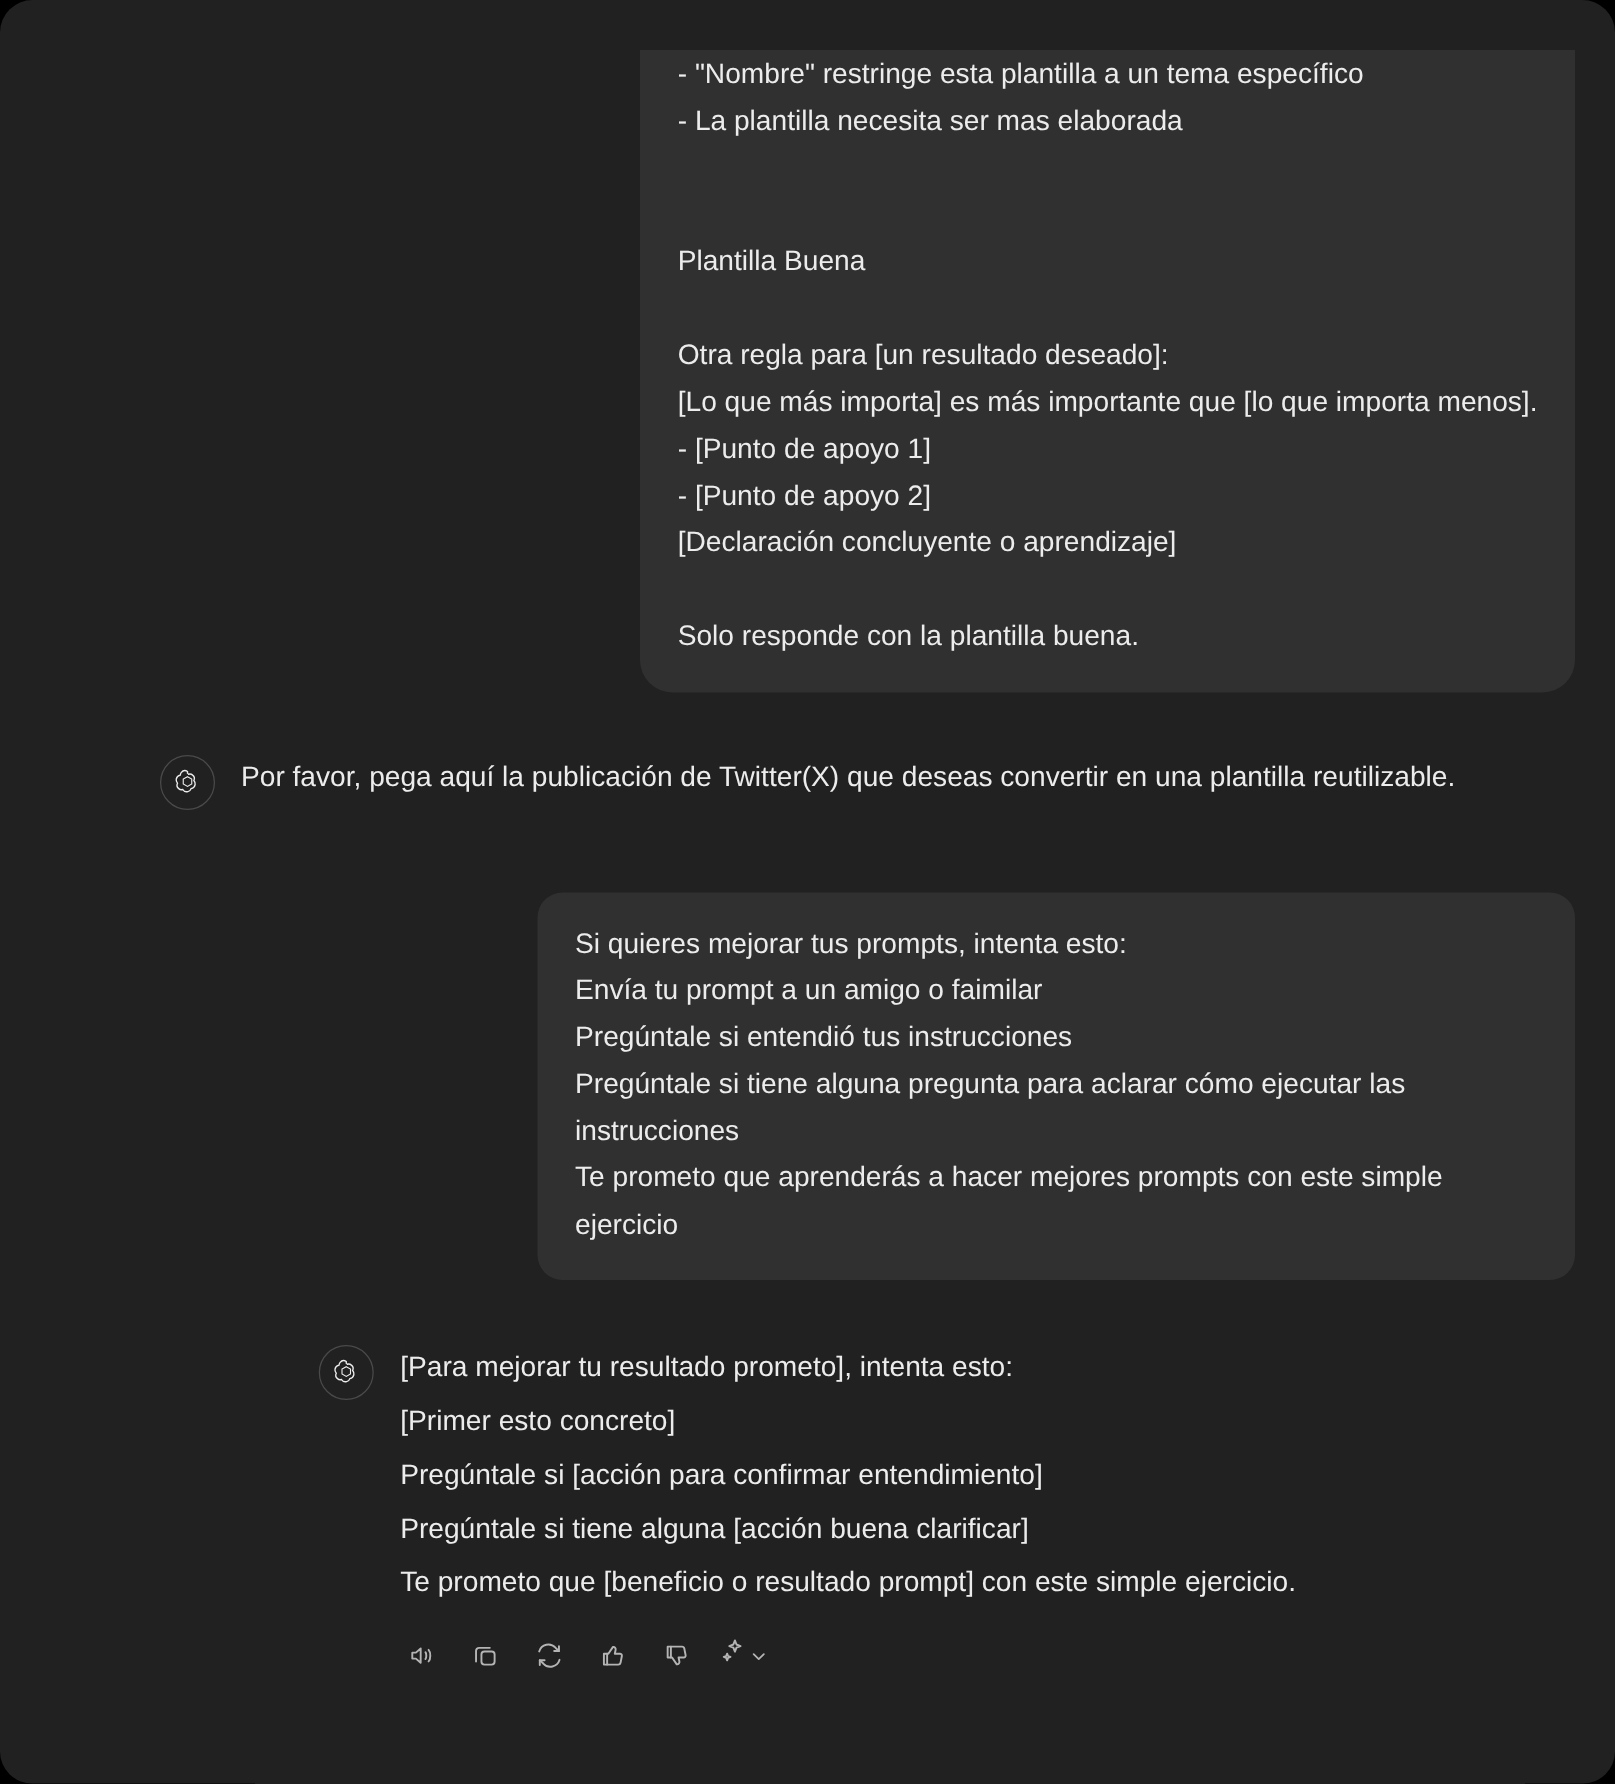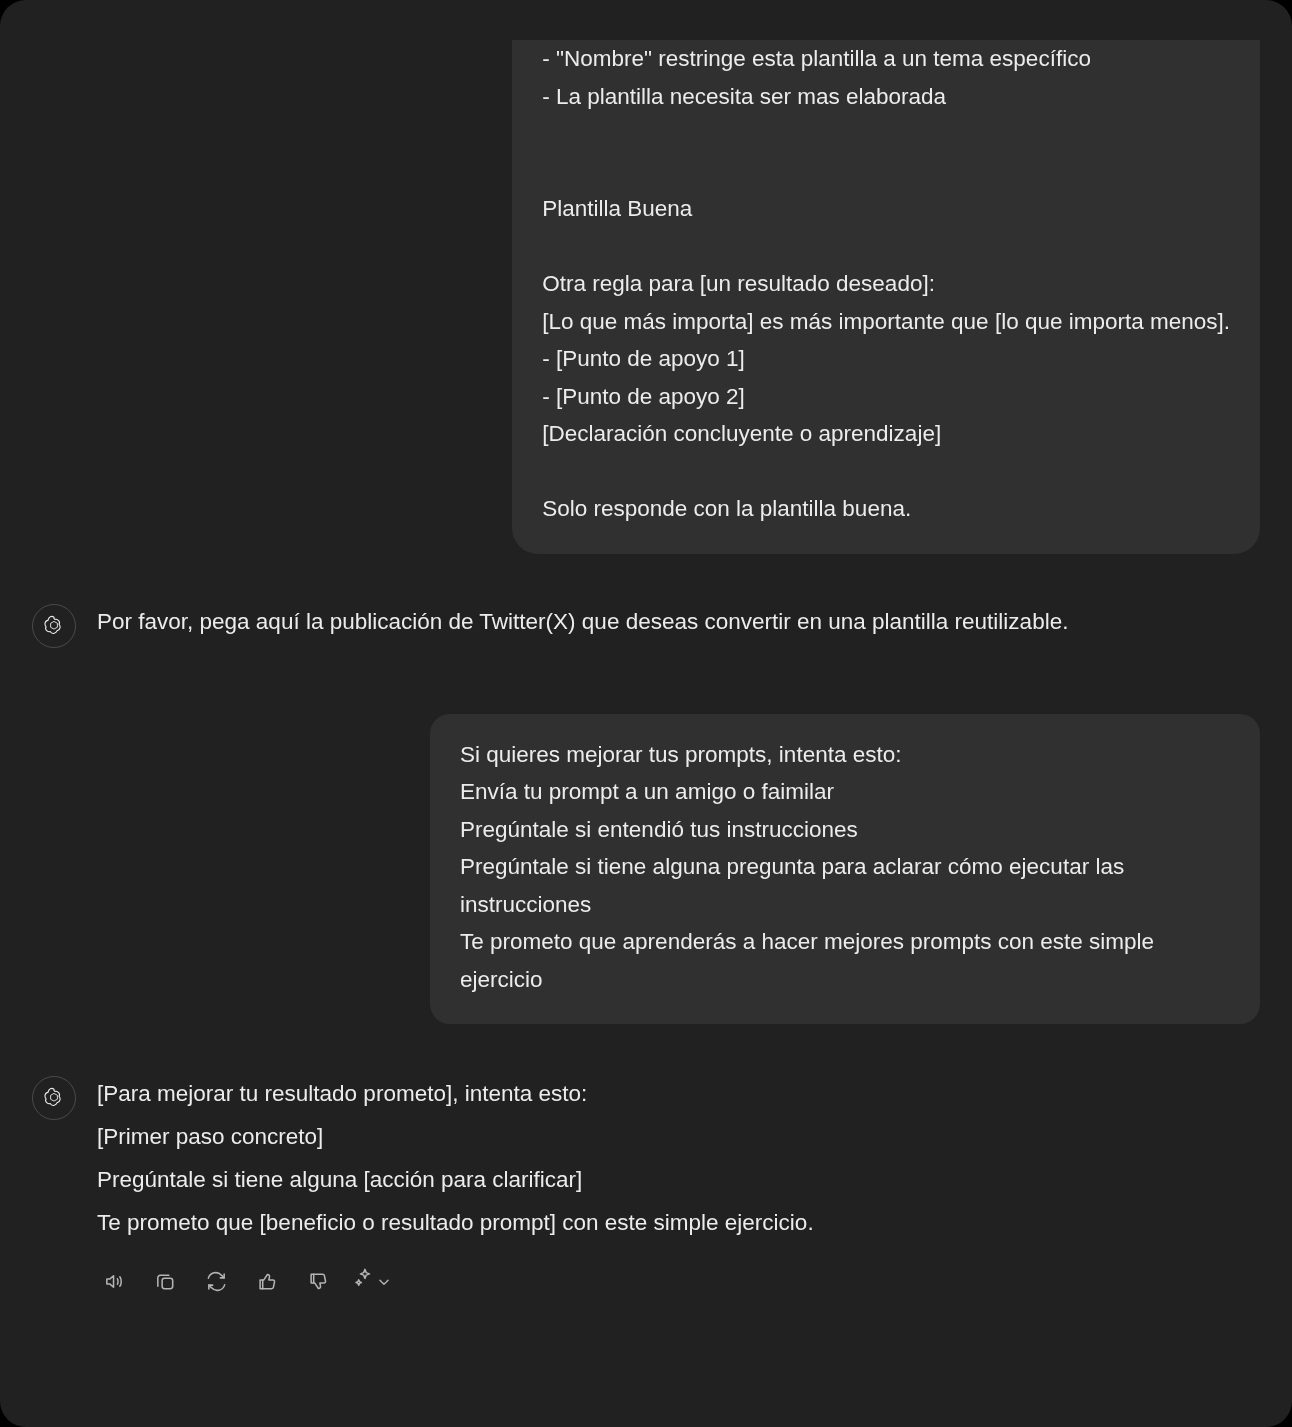--- a/index.html
+++ b/index.html
@@ -52,20 +52,21 @@
   .user-bubble.clipped {
     border-radius: 0 0 26px 26px;
     padding-top: 0;
   }
 
   
   .assistant-row {
     display: flex;
     align-items: flex-start;
     gap: 21px;
+    justify-content: center;
   }
   .avatar {
     flex: 0 0 auto;
     width: 44px;
     height: 44px;
     border-radius: 50%;
     border: 1px solid #4a4a4a;
     display: flex;
     align-items: center;
     justify-content: center;
@@ -170,22 +171,23 @@
       <div class="avatar">
         <span>
           <svg width="24" height="24" viewBox="0 0 24 24" fill="none" stroke="#ececec" stroke-width="1.1">
             <path d="M12 3.2c-1.6-1.1-3.7-0.8-4.9 0.7-0.5 0.6-0.8 1.4-0.9 2.2-1.6 0.3-2.9 1.6-3.2 3.2-0.2 1.2 0.2 2.4 1 3.3-0.7 1.5-0.3 3.3 1 4.3 0.9 0.8 2.1 1 3.2 0.7 0.8 1.4 2.5 2.1 4.1 1.7 1.2-0.3 2.2-1.2 2.6-2.4 1.6-0.3 2.9-1.6 3.2-3.2 0.2-1.2-0.2-2.4-1-3.3 0.7-1.5 0.3-3.3-1-4.3-0.9-0.8-2.1-1-3.2-0.7-0.2-0.3-0.5-0.6-0.9-0.8z"></path>
             <path d="M12 7.4l3.4 1.9v3.9L12 15.1l-3.4-1.9V9.3z" stroke-width="0.9"></path>
           </svg>
         </span>
       </div>
       <div class="assistant-body">
         <p>[Para mejorar tu resultado prometo], intenta esto:</p>
-        <p>[Primer paso concreto]</p>
-        <p>Pregúntale si tiene alguna [acción para clarificar]</p>
+        <p>[Primer esto concreto]</p>
+        <p>Pregúntale si [acción para confirmar entendimiento]</p>
+        <p>Pregúntale si tiene alguna [acción buena clarificar]</p>
         <p>Te prometo que [beneficio o resultado prompt] con este simple ejercicio.</p>
 
         <div class="actions">
           <div class="action-btn">
             <span>
               <svg width="23" height="23" viewBox="0 0 24 24" fill="none" stroke="#b4b4b4" stroke-width="1.6" stroke-linecap="round" stroke-linejoin="round">
                 <path d="M4 9.5h3L11 6v12l-4-3.5H4z"></path>
                 <path d="M15 9.2c0.9 0.9 0.9 4.7 0 5.6"></path>
                 <path d="M17.6 7.2c1.9 2 1.9 7.6 0 9.6"></path>
               </svg>

